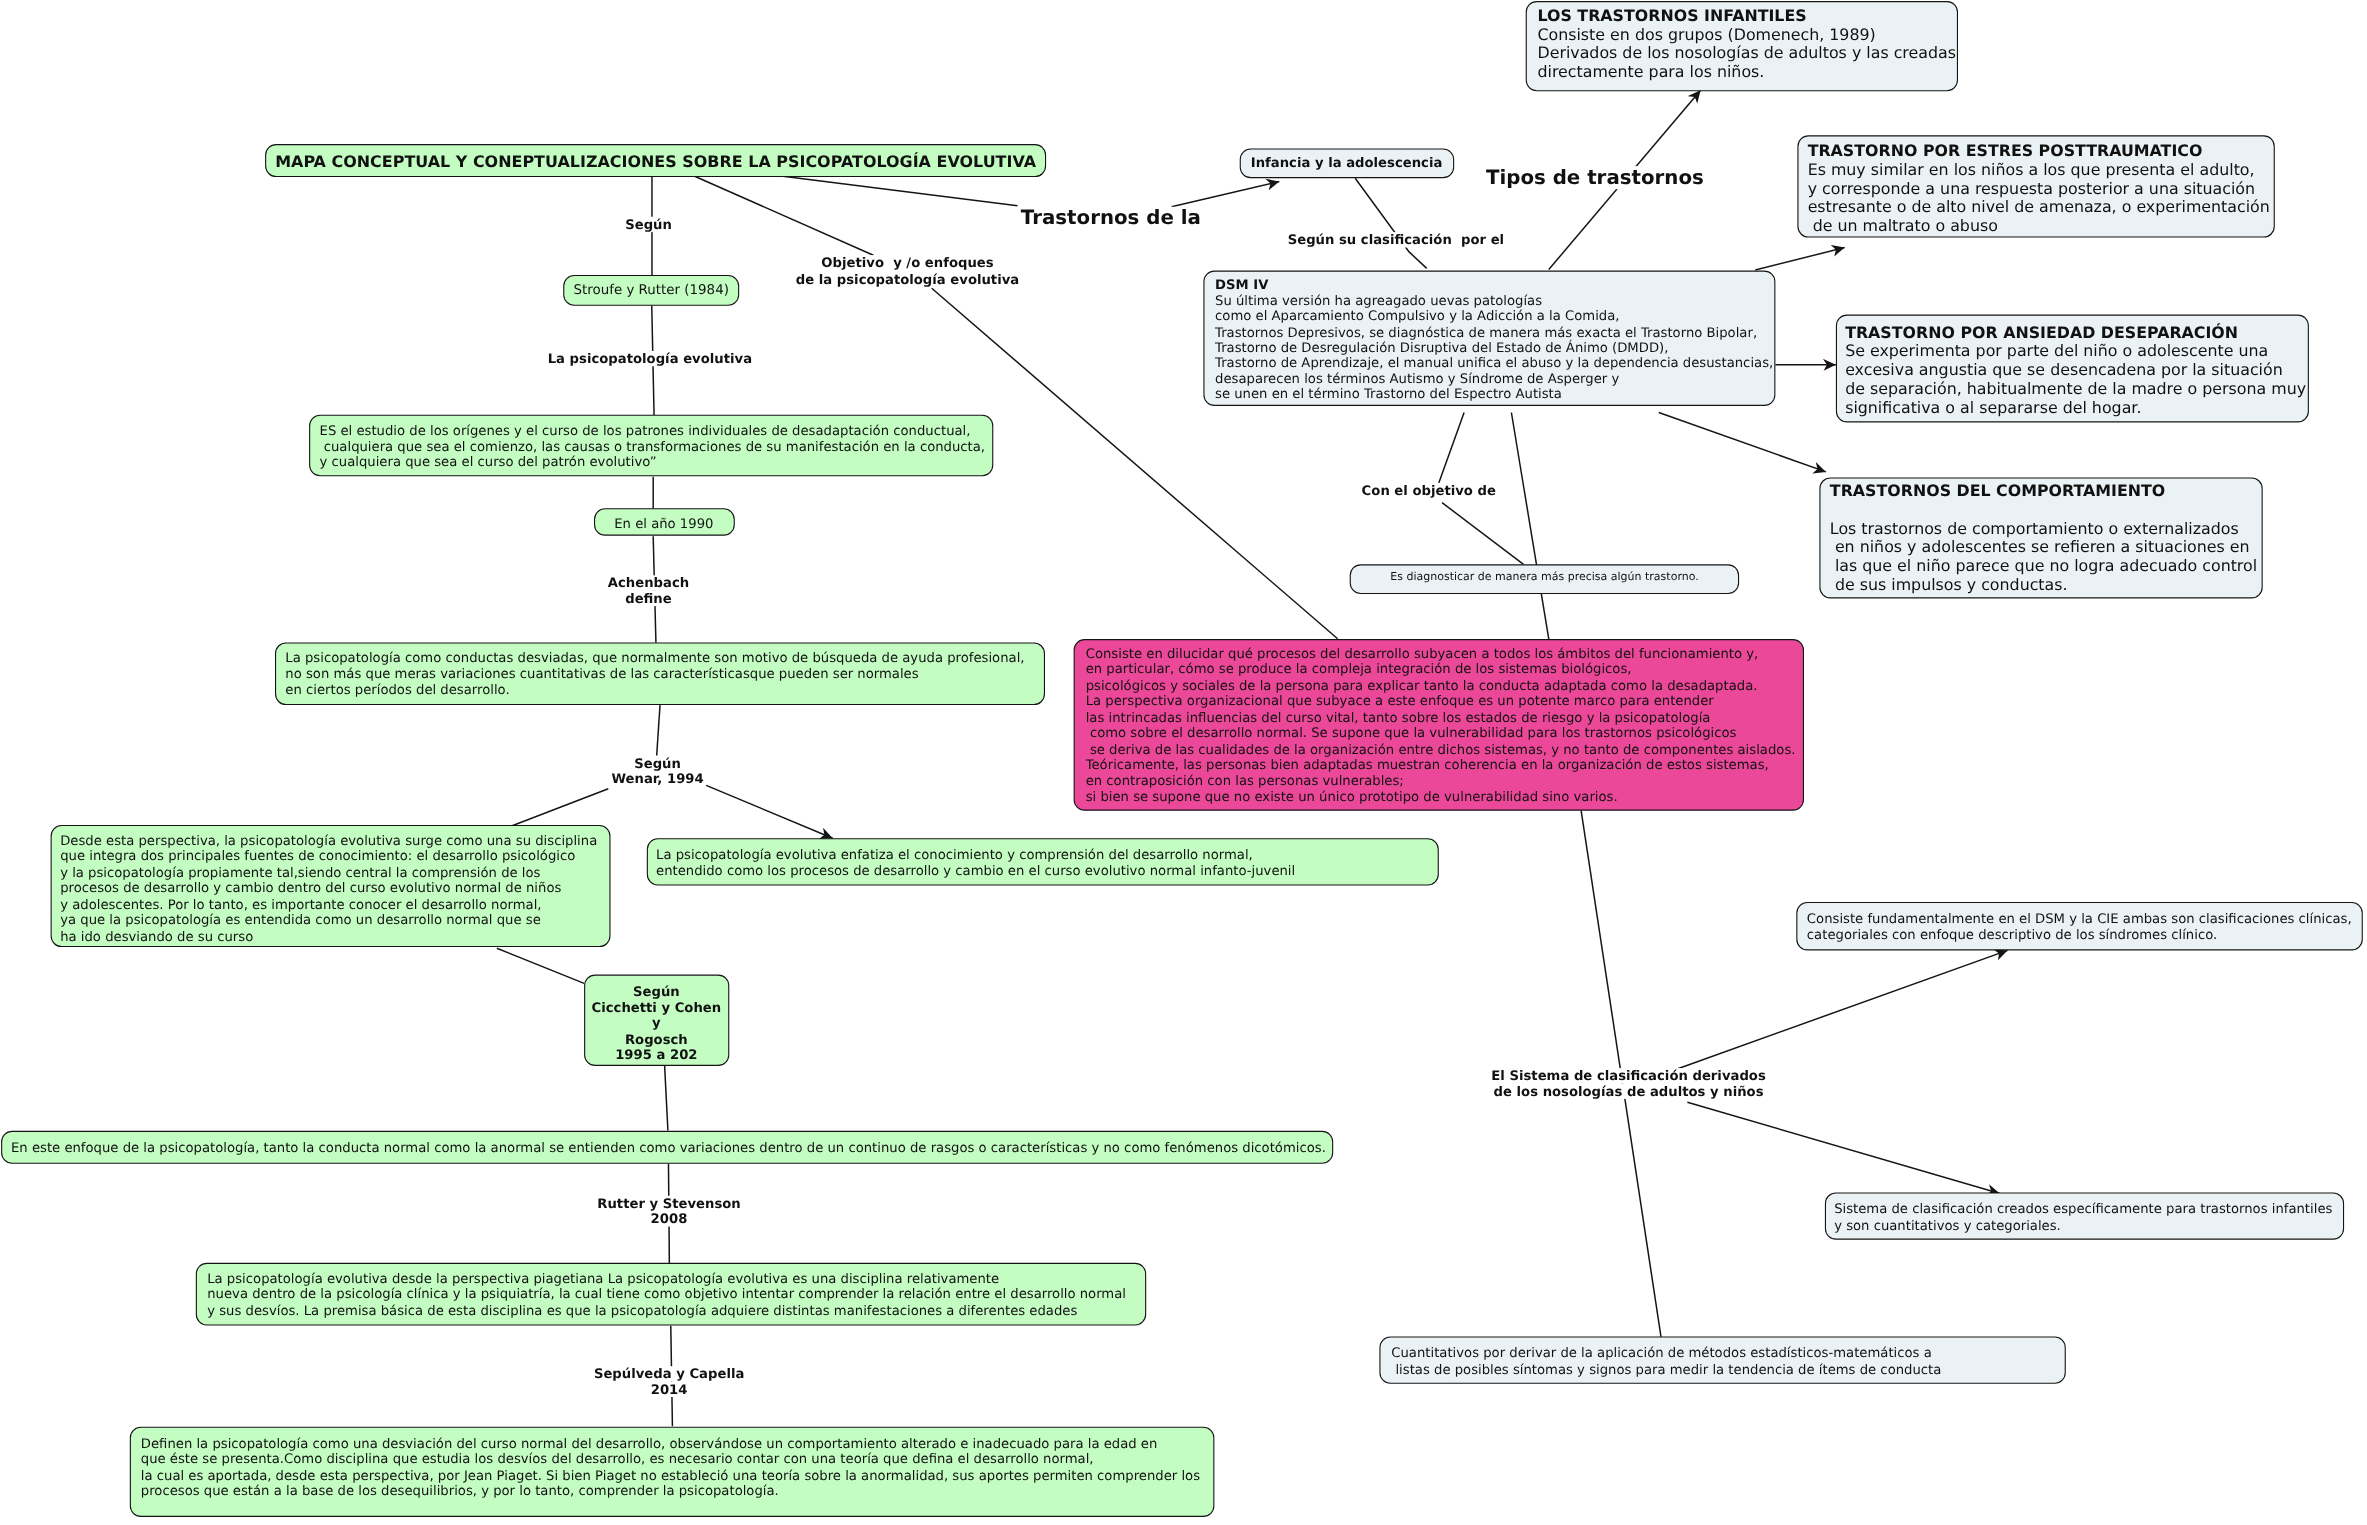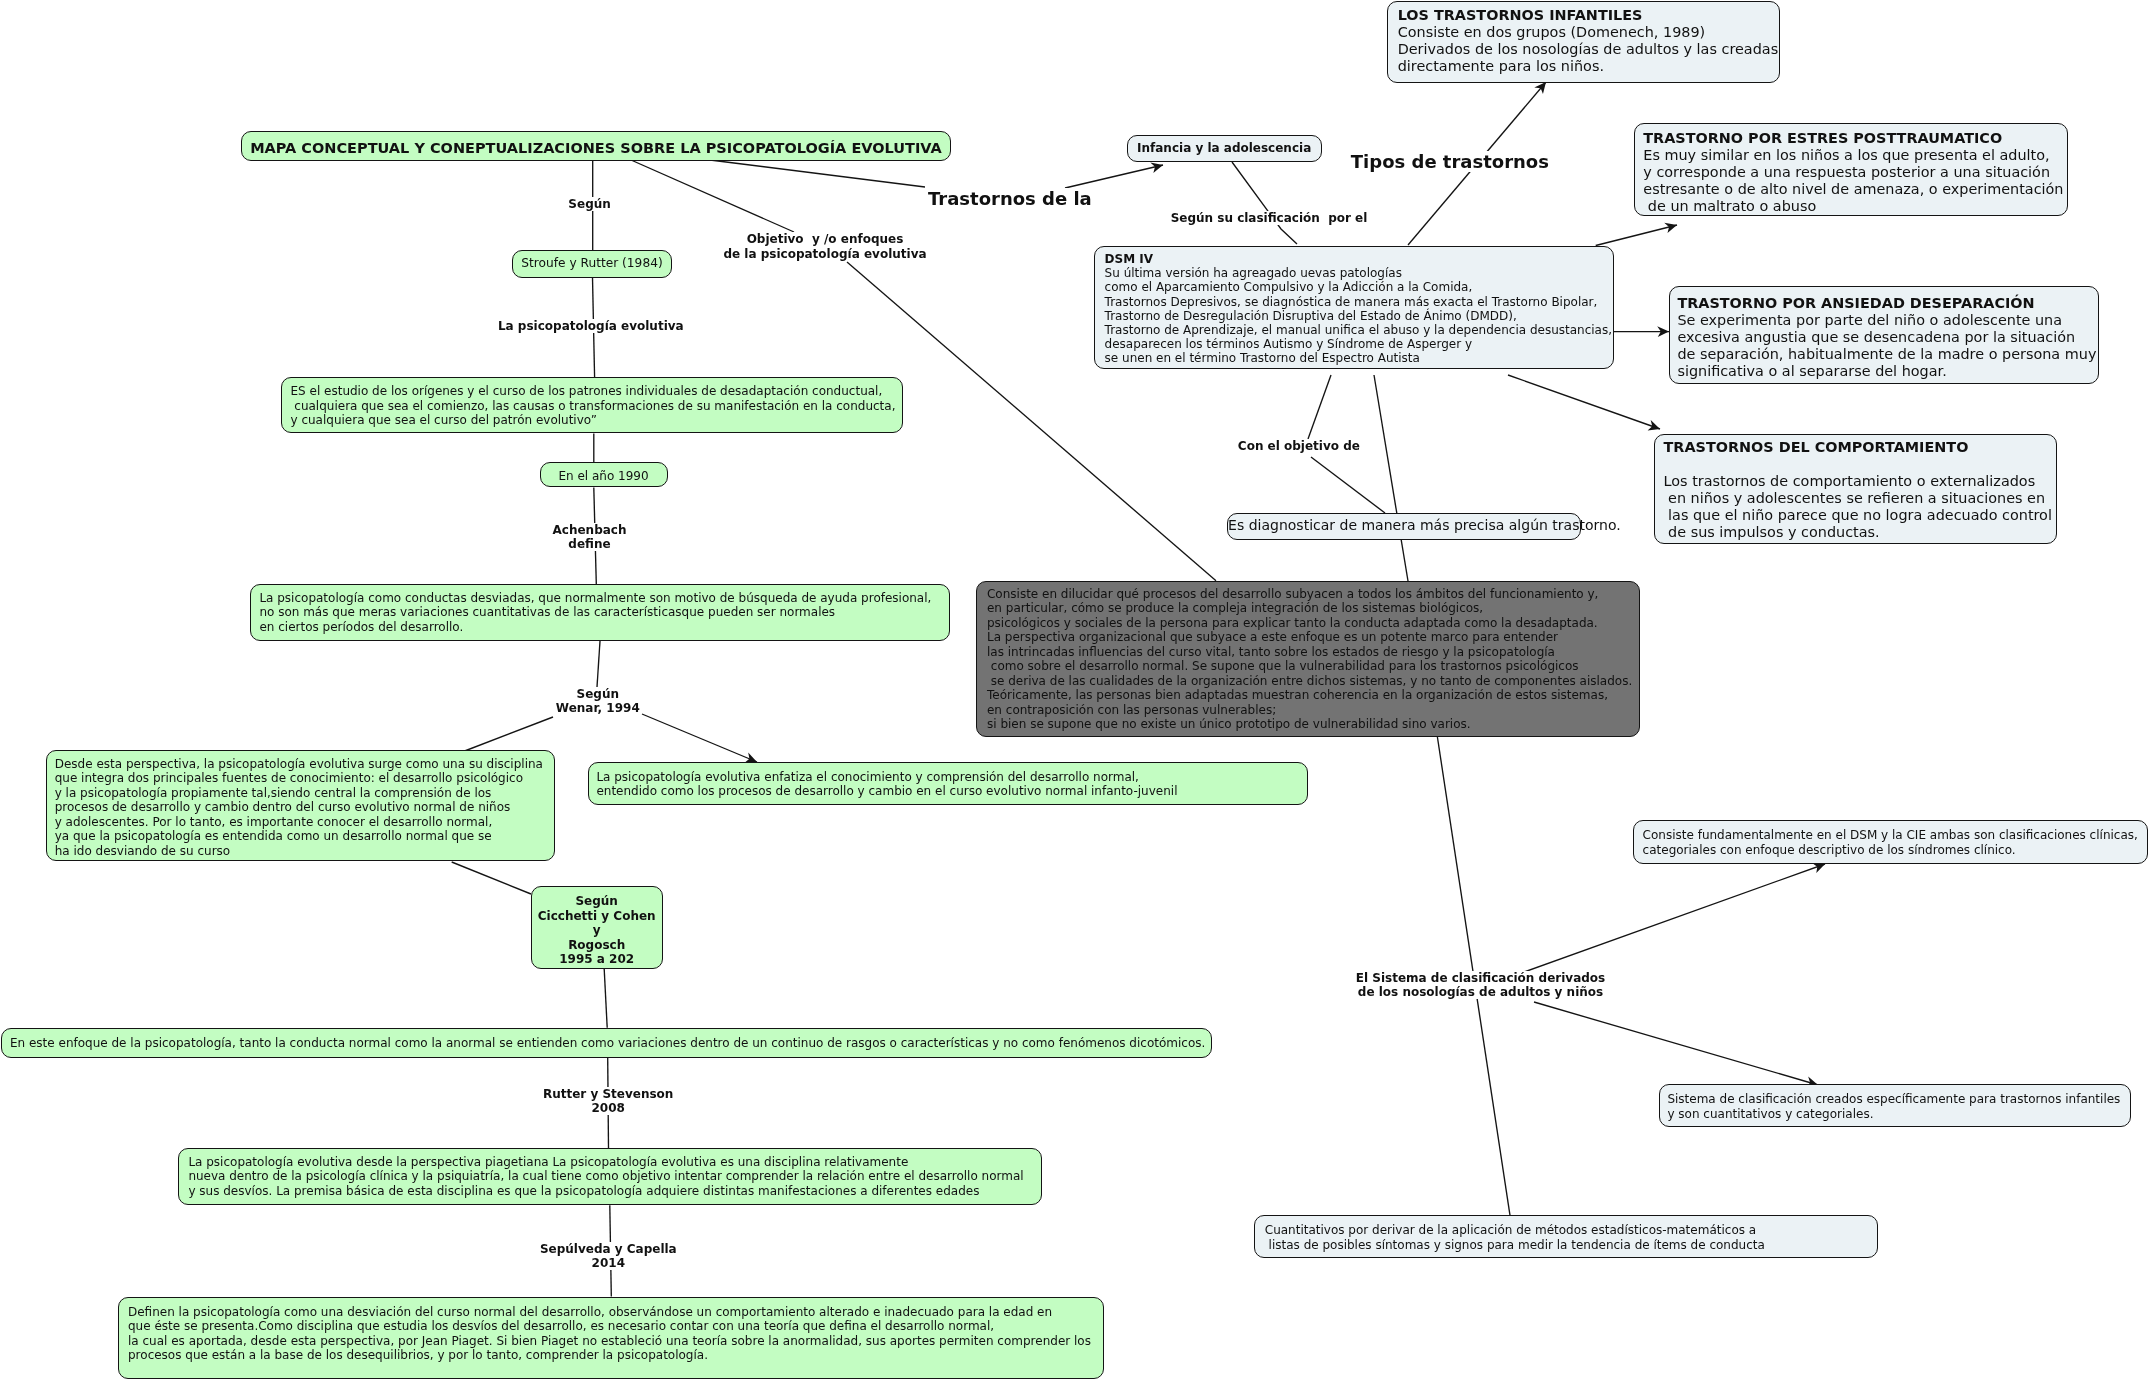--- a/index.html
+++ b/index.html
@@ -7,21 +7,21 @@
   font-family:"DejaVu Sans",sans-serif;color:#111;
   -webkit-font-smoothing:antialiased;}
 #stage{position:relative;width:2152px;height:1386px;background:#fff;}
 svg#edges{position:absolute;left:0;top:0;width:2152px;height:1386px;overflow:visible;}
 .node{position:absolute;box-sizing:border-box;border:1.5px solid #141414;border-radius:10px;
   white-space:pre;display:block;}
 .node>div{min-height:1px;}
 .node>div.blank{visibility:hidden;}
 .node.green{background:#c3fdc2;}
 .node.blue{background:#ebf2f5;}
-.node.orange{background:#737373;}
+.node.orange{background:#ec4899;}
 .node .hd{font-weight:bold;}
 .lbl{position:absolute;font-weight:bold;white-space:pre;text-align:center;transform:translateX(-50%);}
 .lbl>div{display:block;}
 .lbl>div>span{background:#fff;}
 </style>
 </head>
 <body>
 
 <div id="stage">
 <svg id="edges" viewBox="0 0 2152 1386">
@@ -69,21 +69,21 @@
 <div class="node green" style="left:530.8px;top:886.3px;width:131.8px;height:82.8px;font-size:12px;line-height:14.4px;padding-top:7.06px;font-weight:bold;text-align:center;"><div>Según</div><div>Cicchetti y Cohen</div><div>y</div><div>Rogosch</div><div>1995 a 202</div></div>
 <div class="node green" style="left:1.1px;top:1027.7px;width:1211px;height:30.2px;font-size:12px;line-height:14.51px;padding-top:7.41px;padding-left:7.9px;"><div>En este enfoque de la psicopatología, tanto la conducta normal como la anormal se entienden como variaciones dentro de un continuo de rasgos o características y no como fenómenos dicotómicos.</div></div>
 <div class="node green" style="left:178.3px;top:1148.1px;width:864px;height:57.1px;font-size:12px;line-height:14.51px;padding-top:5.81px;padding-left:9.1px;"><div>La psicopatología evolutiva desde la perspectiva piagetiana La psicopatología evolutiva es una disciplina relativamente</div><div>nueva dentro de la psicología clínica y la psiquiatría, la cual tiene como objetivo intentar comprender la relación entre el desarrollo normal</div><div>y sus desvíos. La premisa básica de esta disciplina es que la psicopatología adquiere distintas manifestaciones a diferentes edades</div></div>
 <div class="node green" style="left:117.5px;top:1296.6px;width:986px;height:82.4px;font-size:12px;line-height:14.51px;padding-top:6.91px;padding-left:9.5px;"><div>Definen la psicopatología como una desviación del curso normal del desarrollo, observándose un comportamiento alterado e inadecuado para la edad en</div><div>que éste se presenta.Como disciplina que estudia los desvíos del desarrollo, es necesario contar con una teoría que defina el desarrollo normal,</div><div>la cual es aportada, desde esta perspectiva, por Jean Piaget. Si bien Piaget no estableció una teoría sobre la anormalidad, sus aportes permiten comprender los</div><div>procesos que están a la base de los desequilibrios, y por lo tanto, comprender la psicopatología.</div></div>
 <div class="node blue" style="left:1126.5px;top:135px;width:195.3px;height:27px;font-size:12px;line-height:14.5px;padding-top:4.81px;font-weight:bold;text-align:center;"><div>Infancia y la adolescencia</div></div>
 <div class="node blue" style="left:1387px;top:1.3px;width:393px;height:82px;font-size:14.4px;line-height:17.0px;padding-top:4.36px;padding-left:9.7px;"><div class="hd">LOS TRASTORNOS INFANTILES</div><div>Consiste en dos grupos (Domenech, 1989)</div><div>Derivados de los nosologías de adultos y las creadas</div><div>directamente para los niños.</div></div>
 <div class="node blue" style="left:1634px;top:123.4px;width:434px;height:92.6px;font-size:14.4px;line-height:17.0px;padding-top:5.96px;padding-left:8.3px;"><div class="hd">TRASTORNO POR ESTRES POSTTRAUMATICO</div><div>Es muy similar en los niños a los que presenta el adulto,</div><div>y corresponde a una respuesta posterior a una situación</div><div>estresante o de alto nivel de amenaza, o experimentación</div><div> de un maltrato o abuso</div></div>
 <div class="node blue" style="left:1669px;top:285.8px;width:430px;height:98.3px;font-size:14.4px;line-height:17.0px;padding-top:8.56px;padding-left:7.4px;"><div class="hd">TRASTORNO POR ANSIEDAD DESEPARACIÓN</div><div>Se experimenta por parte del niño o adolescente una</div><div>excesiva angustia que se desencadena por la situación</div><div>de separación, habitualmente de la madre o persona muy</div><div>significativa o al separarse del hogar.</div></div>
 <div class="node blue" style="left:1654px;top:433.8px;width:403px;height:110.5px;font-size:14.4px;line-height:17.0px;padding-top:4.66px;padding-left:8.5px;"><div class="hd">TRASTORNOS DEL COMPORTAMIENTO</div><div class="blank">x</div><div>Los trastornos de comportamiento o externalizados</div><div> en niños y adolescentes se refieren a situaciones en</div><div> las que el niño parece que no logra adecuado control</div><div> de sus impulsos y conductas.</div></div>
 <div class="node blue" style="left:1094px;top:246px;width:520px;height:122.7px;font-size:12px;line-height:14.14px;padding-top:5.09px;padding-left:9.6px;"><div class="hd">DSM IV</div><div>Su última versión ha agreagado uevas patologías</div><div>como el Aparcamiento Compulsivo y la Adicción a la Comida,</div><div>Trastornos Depresivos, se diagnóstica de manera más exacta el Trastorno Bipolar,</div><div>Trastorno de Desregulación Disruptiva del Estado de Ánimo (DMDD),</div><div>Trastorno de Aprendizaje, el manual unifica el abuso y la dependencia desustancias,</div><div>desaparecen los términos Autismo y Síndrome de Asperger y</div><div>se unen en el término Trastorno del Espectro Autista</div></div>
-<div class="node blue" style="left:1227.1px;top:513.1px;width:354px;height:26.6px;font-size:14px;line-height:14.5px;padding-top:3.81px;text-align:center;"><div>Es diagnosticar de manera más precisa algún trastorno.</div></div>
+<div class="node blue" style="left:1227.1px;top:513.1px;width:354px;height:26.6px;font-size:10px;line-height:14.5px;padding-top:3.81px;text-align:center;"><div>Es diagnosticar de manera más precisa algún trastorno.</div></div>
 <div class="node orange" style="left:976.4px;top:580.7px;width:664px;height:156.1px;font-size:12px;line-height:14.51px;padding-top:5.11px;padding-left:9.6px;"><div>Consiste en dilucidar qué procesos del desarrollo subyacen a todos los ámbitos del funcionamiento y,</div><div>en particular, cómo se produce la compleja integración de los sistemas biológicos,</div><div>psicológicos y sociales de la persona para explicar tanto la conducta adaptada como la desadaptada.</div><div>La perspectiva organizacional que subyace a este enfoque es un potente marco para entender</div><div>las intrincadas influencias del curso vital, tanto sobre los estados de riesgo y la psicopatología</div><div> como sobre el desarrollo normal. Se supone que la vulnerabilidad para los trastornos psicológicos</div><div> se deriva de las cualidades de la organización entre dichos sistemas, y no tanto de componentes aislados.</div><div>Teóricamente, las personas bien adaptadas muestran coherencia en la organización de estos sistemas,</div><div>en contraposición con las personas vulnerables;</div><div>si bien se supone que no existe un único prototipo de vulnerabilidad sino varios.</div></div>
 <div class="node blue" style="left:1632.6px;top:820.1px;width:515px;height:43.7px;font-size:12px;line-height:14.8px;padding-top:6.96px;padding-left:9.0px;"><div>Consiste fundamentalmente en el DSM y la CIE ambas son clasificaciones clínicas,</div><div>categoriales con enfoque descriptivo de los síndromes clínico.</div></div>
 <div class="node blue" style="left:1658.5px;top:1084.2px;width:472px;height:43.3px;font-size:12px;line-height:14.8px;padding-top:6.56px;padding-left:7.9px;"><div>Sistema de clasificación creados específicamente para trastornos infantiles</div><div>y son cuantitativos y categoriales.</div></div>
 <div class="node blue" style="left:1254.4px;top:1215.3px;width:624px;height:43.1px;font-size:12px;line-height:14.8px;padding-top:6.46px;padding-left:9.4px;"><div>Cuantitativos por derivar de la aplicación de métodos estadísticos-matemáticos a</div><div> listas de posibles síntomas y signos para medir la tendencia de ítems de conducta</div></div>
 <div class="lbl" style="left:589.6px;top:196.71px;font-size:12px;line-height:14.5px;"><div><span>Según</span></div></div>
 <div class="lbl" style="left:825.0px;top:232.11px;font-size:12px;line-height:14.5px;"><div><span>Objetivo  y /o enfoques</span></div><div><span>de la psicopatología evolutiva</span></div></div>
 <div class="lbl" style="left:590.8px;top:319.11px;font-size:12px;line-height:14.5px;"><div><span>La psicopatología evolutiva</span></div></div>
 <div class="lbl" style="left:589.5px;top:522.72px;font-size:12px;line-height:14.48px;"><div><span>Achenbach</span></div><div><span>define</span></div></div>
 <div class="lbl" style="left:597.8px;top:686.66px;font-size:12px;line-height:14.4px;"><div><span>Según</span></div><div><span>Wenar, 1994</span></div></div>
 <div class="lbl" style="left:608.2px;top:1087.11px;font-size:12px;line-height:14.3px;"><div><span>Rutter y Stevenson</span></div><div><span>2008</span></div></div>

